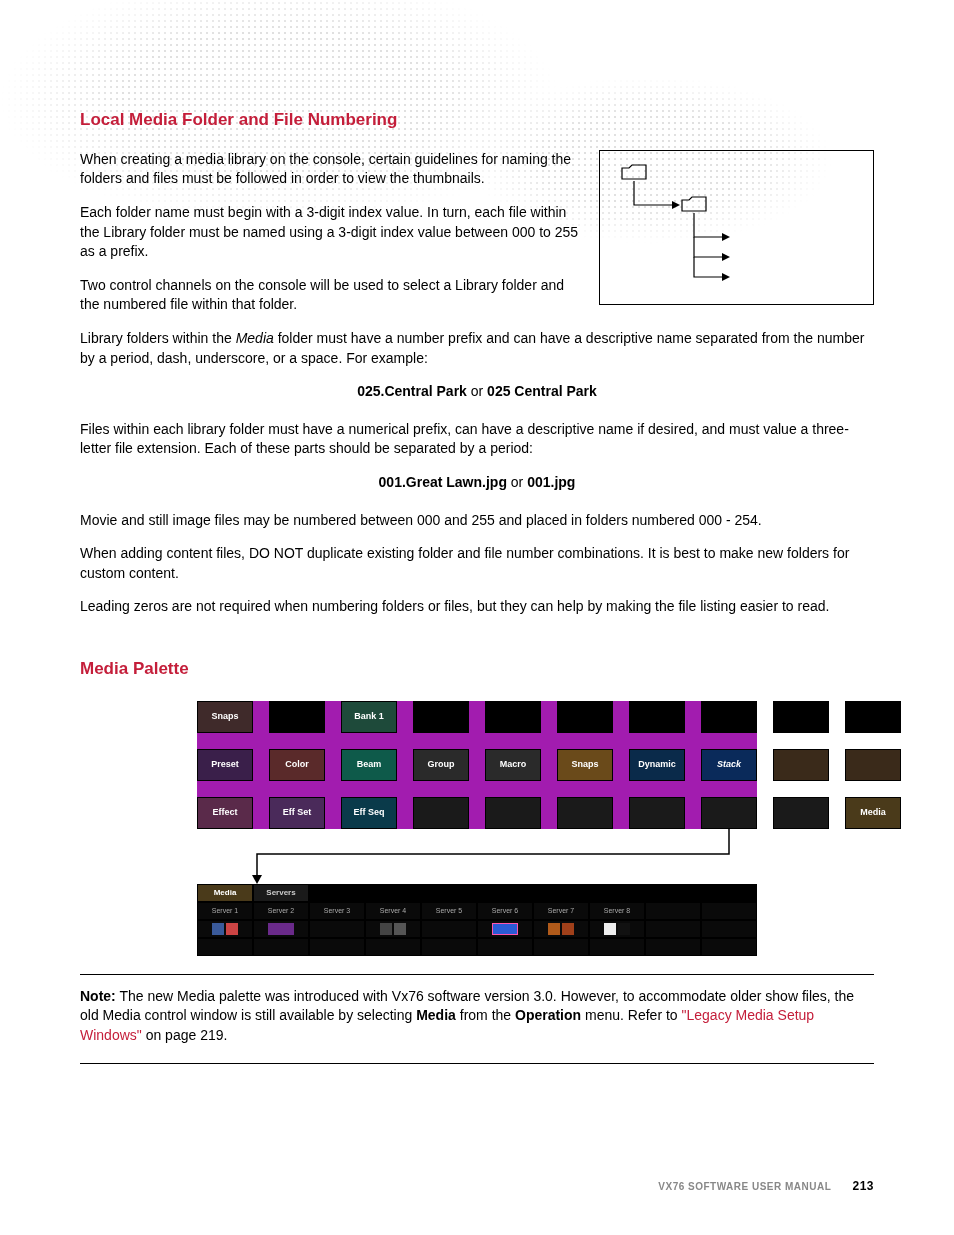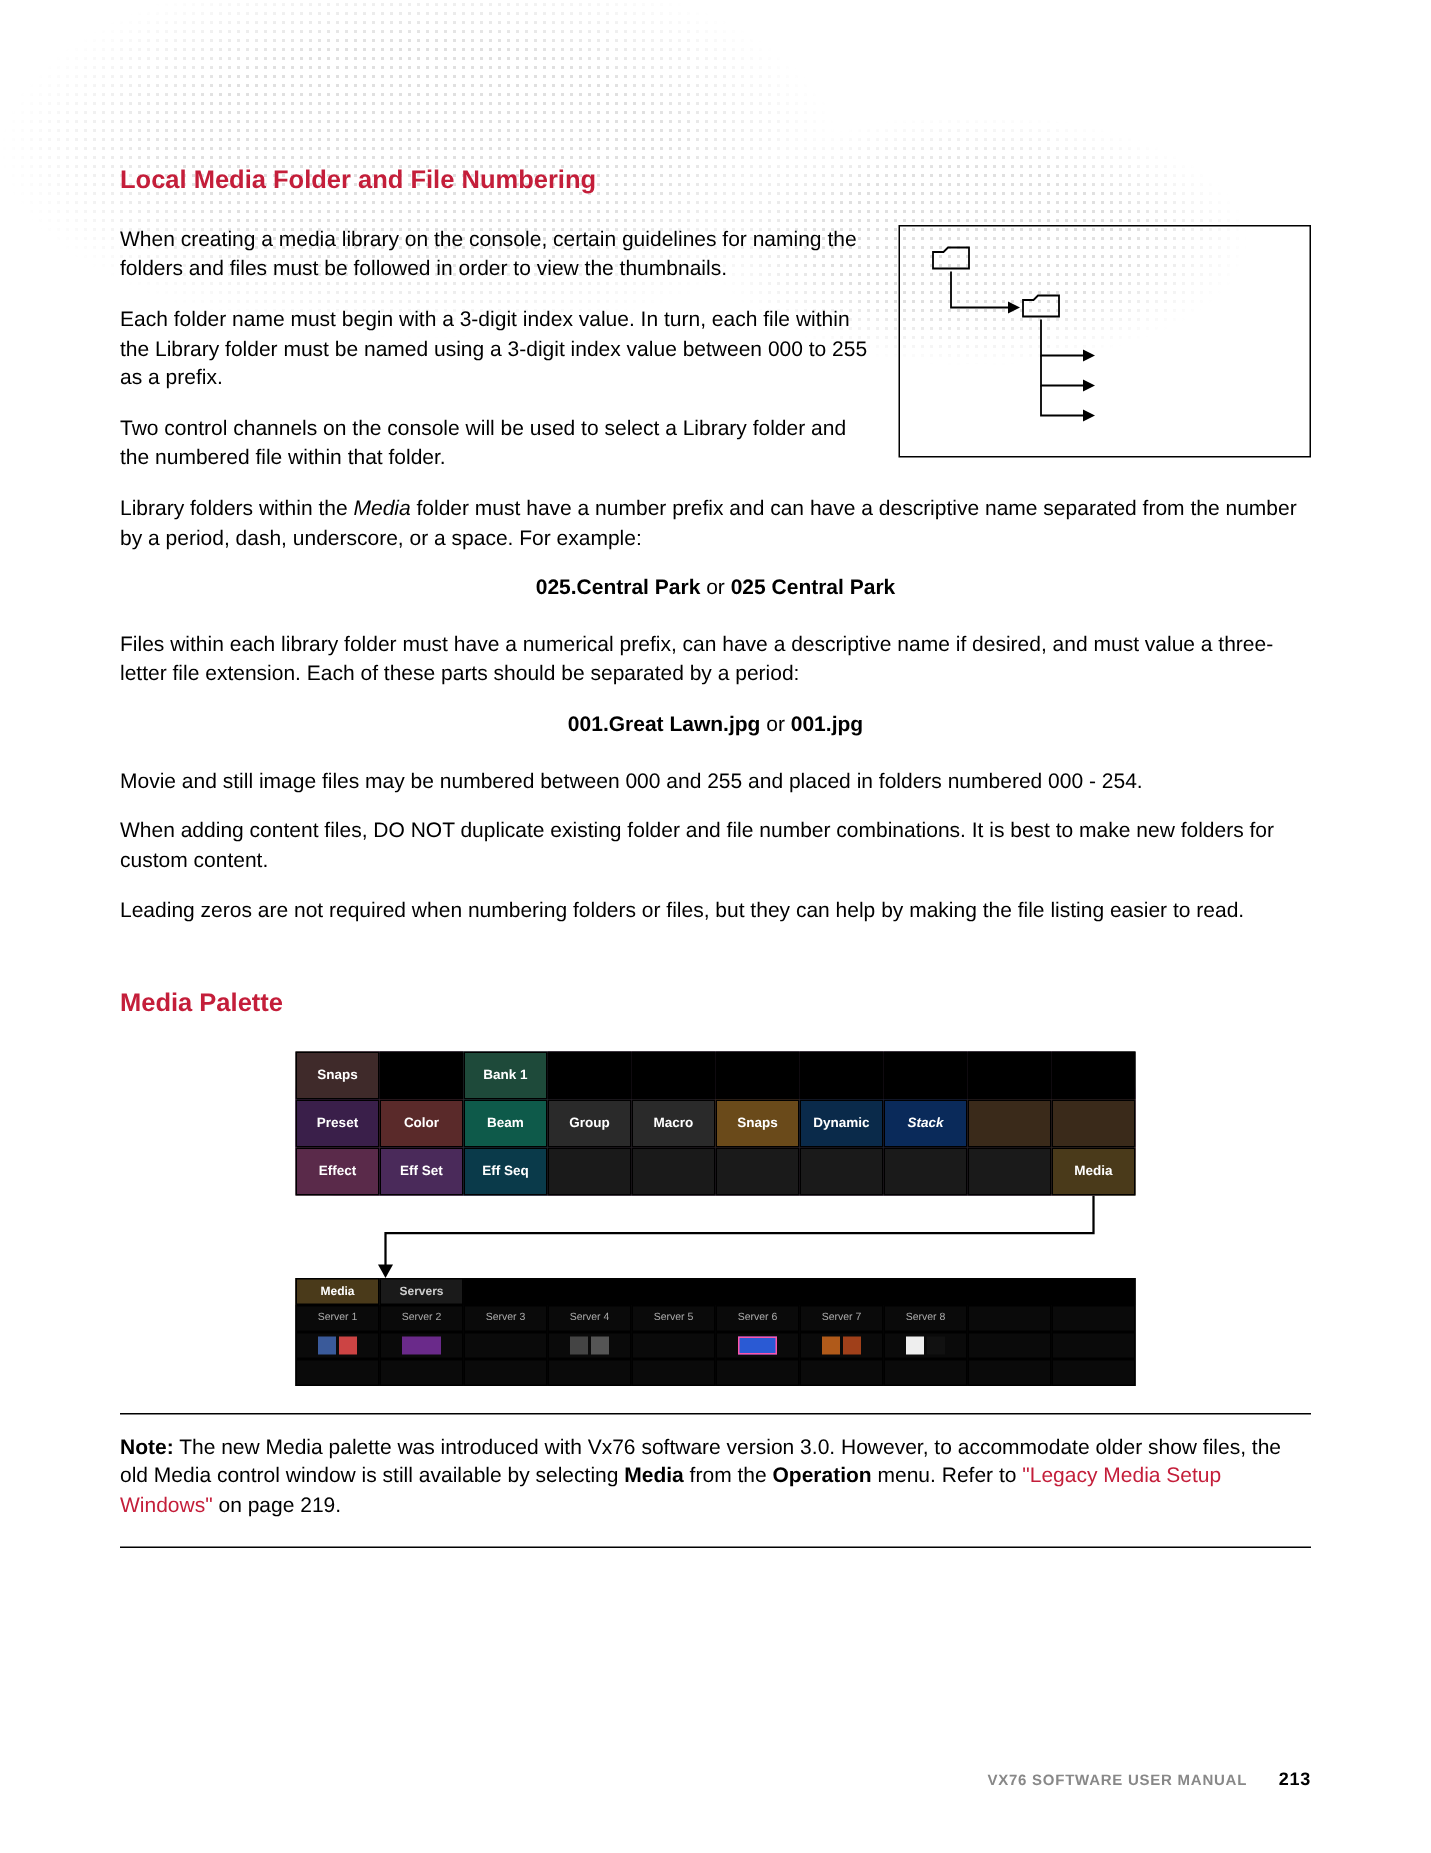--- a/index.html
+++ b/index.html
@@ -52,23 +52,22 @@
   .centered-example { text-align: center; margin: 14px 0 18px 0; font-size: 14px; }
   .italic { font-style: italic; }
   .bold { font-weight: bold; }
 
   
   .palette-wrap { margin: 20px auto 0 auto; width: 560px; position: relative; }
   .palette {
     display: grid;
     grid-template-columns: repeat(10, 56px);
     grid-auto-rows: 32px;
-    gap: 0;
-    background: #f0abfc;
-    border-radius: 26px;
+    gap: 16px;
+    background: #a21caf;
   }
   .pcell {
     border: 1px solid #000;
     display: flex;
     align-items: center;
     justify-content: center;
     font-size: 9px;
     color: #fff;
     font-weight: bold;
   }

